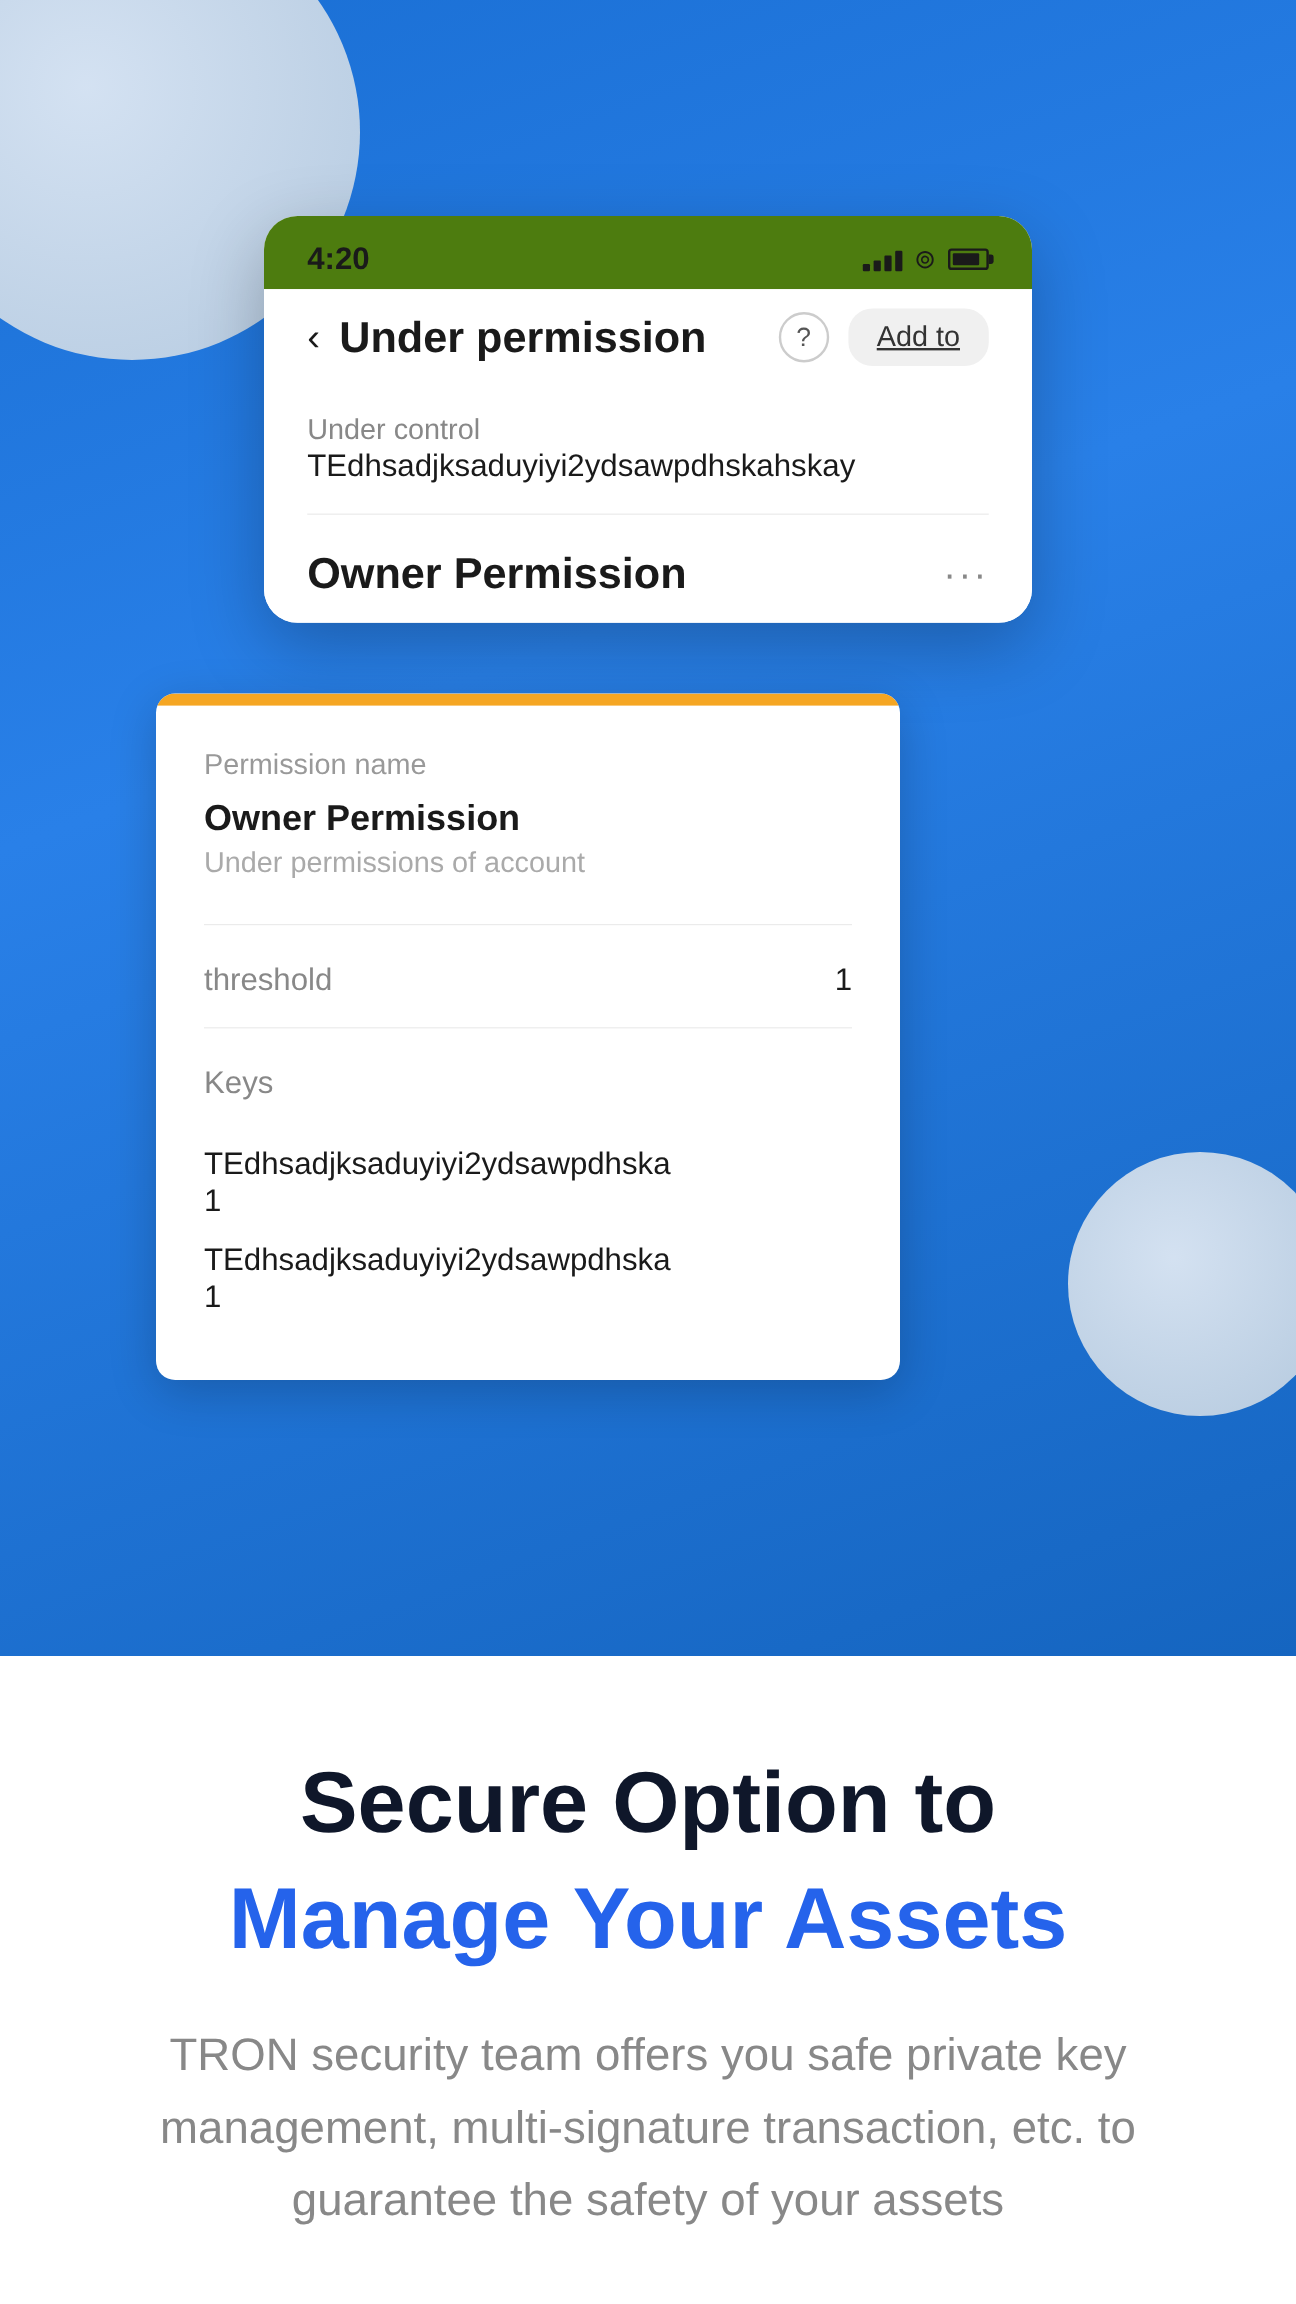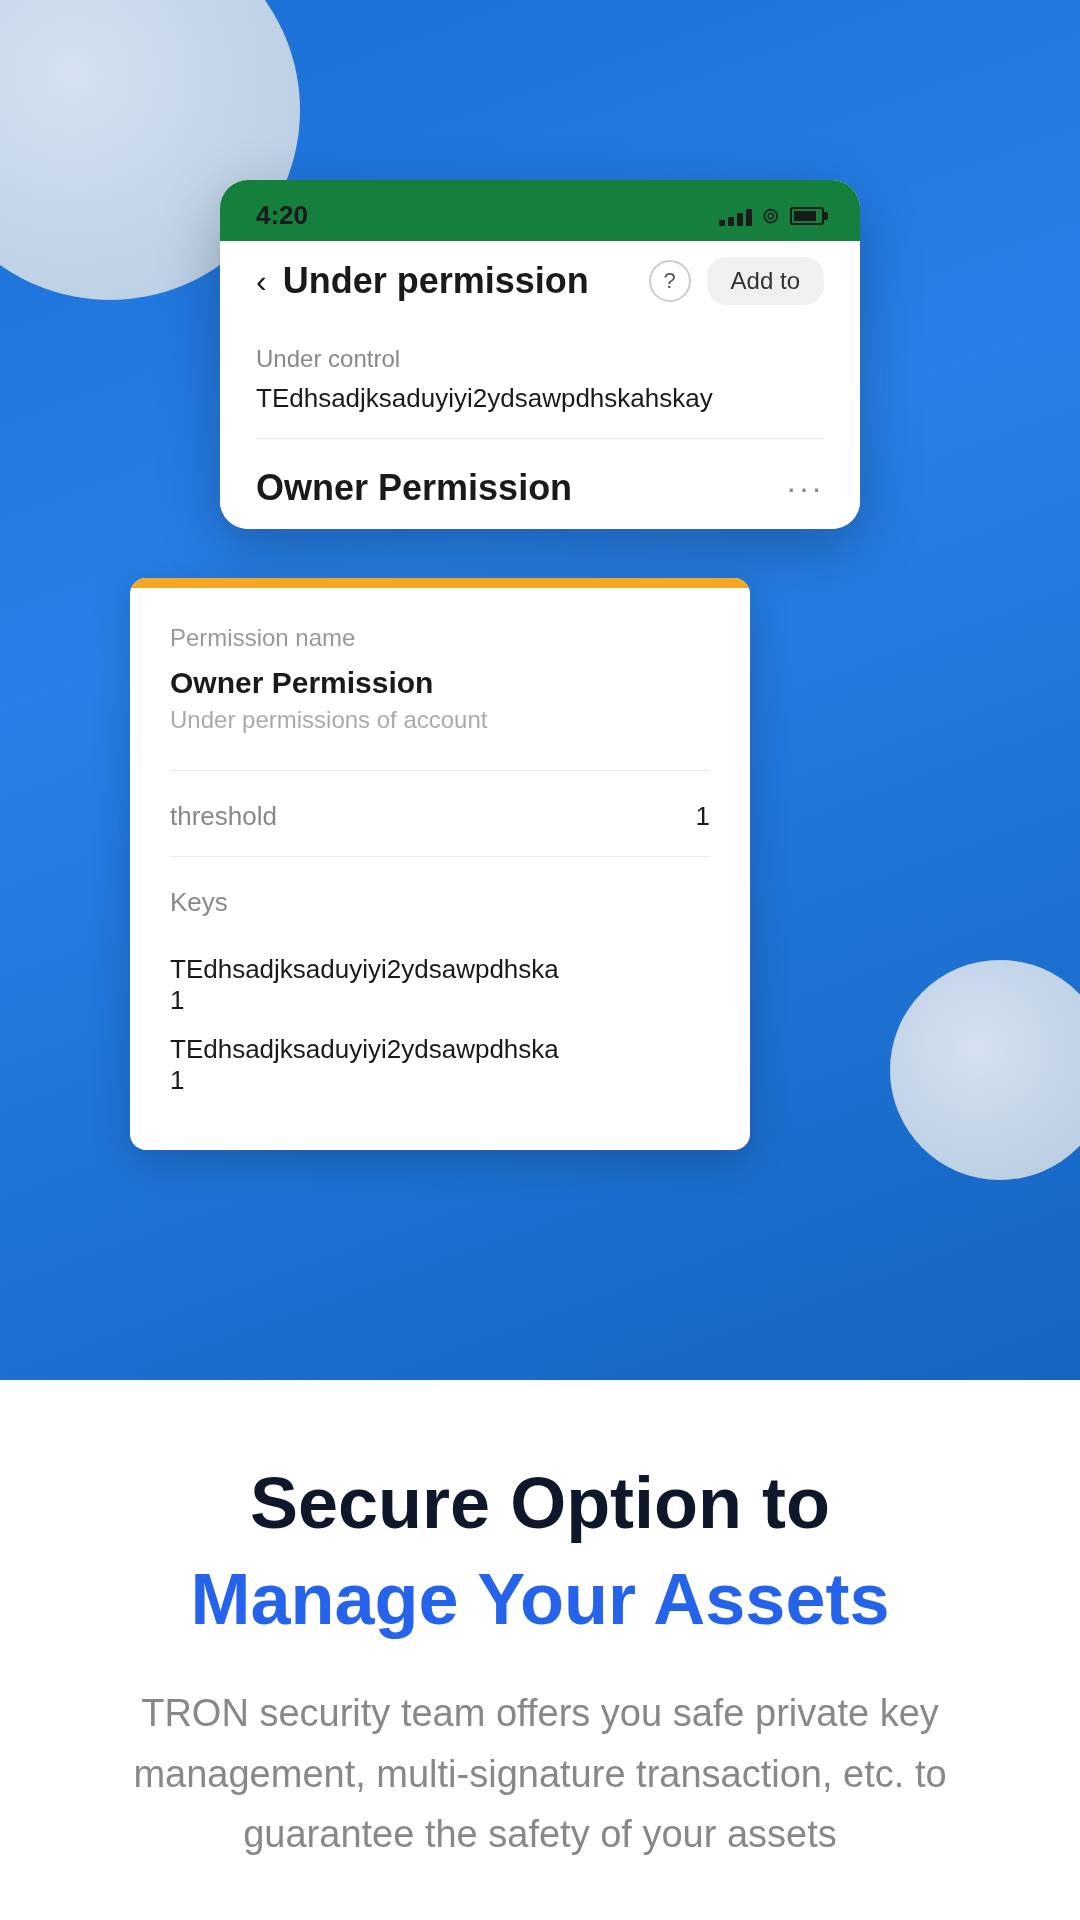--- a/index.html
+++ b/index.html
@@ -53,21 +53,21 @@
       box-shadow: 0 20px 60px rgba(0,0,0,0.25);
       overflow: hidden;
     }
 
     
     .status-bar {
       display: flex;
       justify-content: space-between;
       align-items: center;
       padding: 20px 36px 10px;
-      background: #15803d;
+      background: #4d7c0f;
     }
     .status-time {
       font-size: 26px;
       font-weight: 600;
       color: #1a1a1a;
     }
     .status-icons {
       display: flex;
       align-items: center;
       gap: 10px;
@@ -146,31 +146,31 @@
       color: #555;
       cursor: pointer;
     }
     .add-to-btn {
       background: #f0f0f0;
       border-radius: 20px;
       padding: 10px 24px;
       font-size: 24px;
       color: #333;
       cursor: pointer;
+      text-decoration: underline;
     }
 
     
     .under-control {
       padding: 20px 36px 24px;
       background: #fff;
     }
     .under-control-label {
       font-size: 24px;
       color: #888;
-      margin-bottom: 10px;
     }
     .under-control-address {
       font-size: 26px;
       color: #1a1a1a;
       word-break: break-all;
     }
 
     .divider {
       height: 1px;
       background: #e8e8e8;

